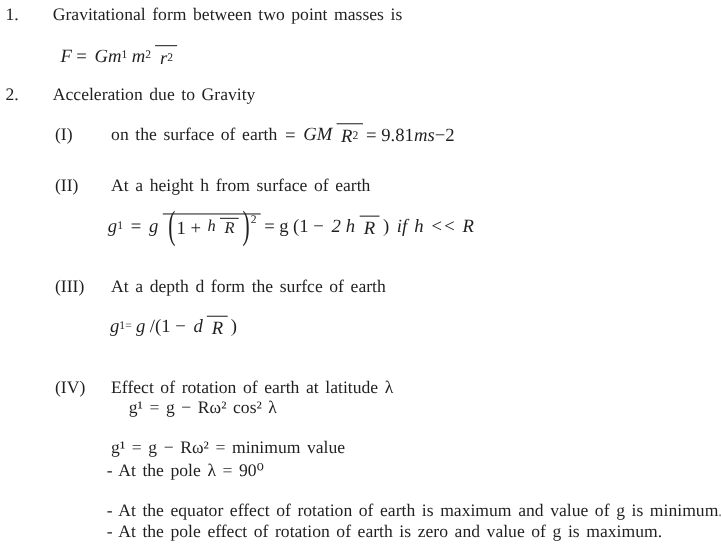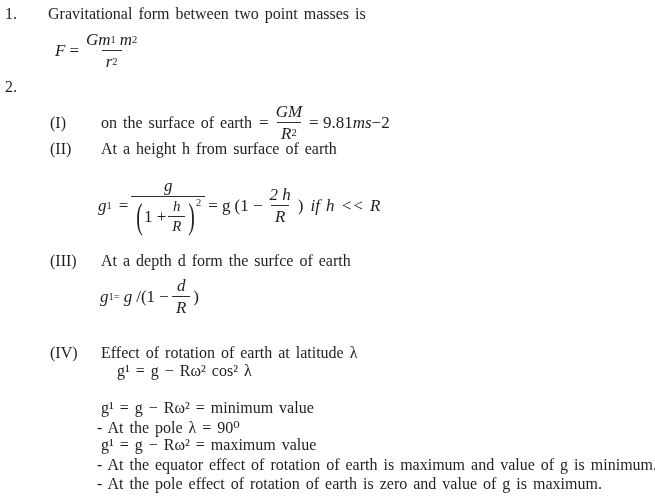--- a/index.html
+++ b/index.html
@@ -11,21 +11,21 @@
     font-family:"Liberation Serif","DejaVu Serif",serif;
     font-size:16px;
     overflow:hidden;
   }
   .abs{position:absolute;white-space:nowrap;}
   .body-text{word-spacing:2px;}
   .row{display:flex;align-items:center;}
   .mi{font-style:italic;}
   .sublabel{display:inline-block;width:51px;flex:0 0 51px;}
   
-  .frac{display:inline-flex;flex-direction:column;align-items:center;vertical-align:middle;margin:0 3px;}
+  .frac{display:inline-flex;flex-direction:row;align-items:center;vertical-align:middle;margin:0 3px;}
   .fnum{display:flex;align-items:center;padding:0 4px 1px 4px;line-height:1.05;}
   .fden{display:flex;align-items:center;border-top:1.3px solid #2e2e2e;padding:2px 4px 0 4px;line-height:1.05;}
   .sm{font-size:0.88em;margin:0 2px;}
   .sm .fden{border-top-width:1.1px;}
   sup,sub{font-size:0.62em;line-height:0;}
   sup{vertical-align:super;}
   sub{vertical-align:sub;}
   .hisup{font-size:0.62em;align-self:flex-start;position:relative;top:-2px;}
   .bigp{display:inline-block;transform:scaleY(1.85);font-size:1.15em;font-weight:300;padding:0 1px;}
   .sp-l{margin-left:7px;}
@@ -51,40 +51,41 @@
           <sub>2</sub>
       </span>
       <span class="fden">
         <span class="mi">r</span>
           <sup>2</sup>
       </span>
     </span>
   </div>
 
   <span class="abs body-text" style="left:5px;top:78px">2.</span>
+  <span class="abs body-text" style="left:48px;top:78px">Acceleration due to Gravity</span>
 
   <div class="abs row" style="left:50px;top:99px;height:47px">
     <span class="sublabel">(I)</span>
     <span class="body-text">on the surface of earth</span>
     <span class="sp-l formula">=</span>
     <span class="frac formula">
       <span class="fnum">
           <span class="mi">GM</span>
         </span>
       <span class="fden">
           <span class="mi">R</span>
           <sup>2</sup>
         </span>
     </span>
     <span class="formula">= 9.81</span>
     <span class="mi formula">ms</span>
       <sup class="formula">−2</sup>
   </div>
 
-  <div class="abs row" style="left:50px;top:140px">
+  <div class="abs row" style="left:50px;top:161px">
     <span class="sublabel">(II)</span>
     <span class="body-text">At a height h from surface of earth</span>
   </div>
 
   <div class="abs row formula" style="left:98px;top:166px;height:80px">
     <span class="mi">g</span>
       <sup>1</sup>
     <span class="sp-l">=</span>
     <span class="frac">
       <span class="fnum">
@@ -142,17 +143,16 @@
 
 
   <div class="abs row" style="left:50px;top:344px">
     <span class="sublabel">(IV)</span>
     <span class="body-text">Effect of rotation of earth at latitude λ</span>
   </div>
 
   <span class="abs body-text" style="left:117px;top:362px">g¹ = g − Rω² cos² λ</span>
   <span class="abs body-text" style="left:101px;top:399px">g¹ = g − Rω² = minimum value</span>
   <span class="abs body-text" style="left:97px;top:418px">- At the pole λ = 90⁰</span>
-  <span class="abs body-text" style="left:101px;top:436px">g¹ = g − Rω² = maximum value</span>
   <span class="abs body-text" style="left:97px;top:456px">- At the equator effect of rotation of earth is maximum and value of g is minimum.</span>
   <span class="abs body-text" style="left:97px;top:475px">- At the pole effect of rotation of earth is zero and value of g is maximum.</span>
 
 </div>
 
 </body></html>

